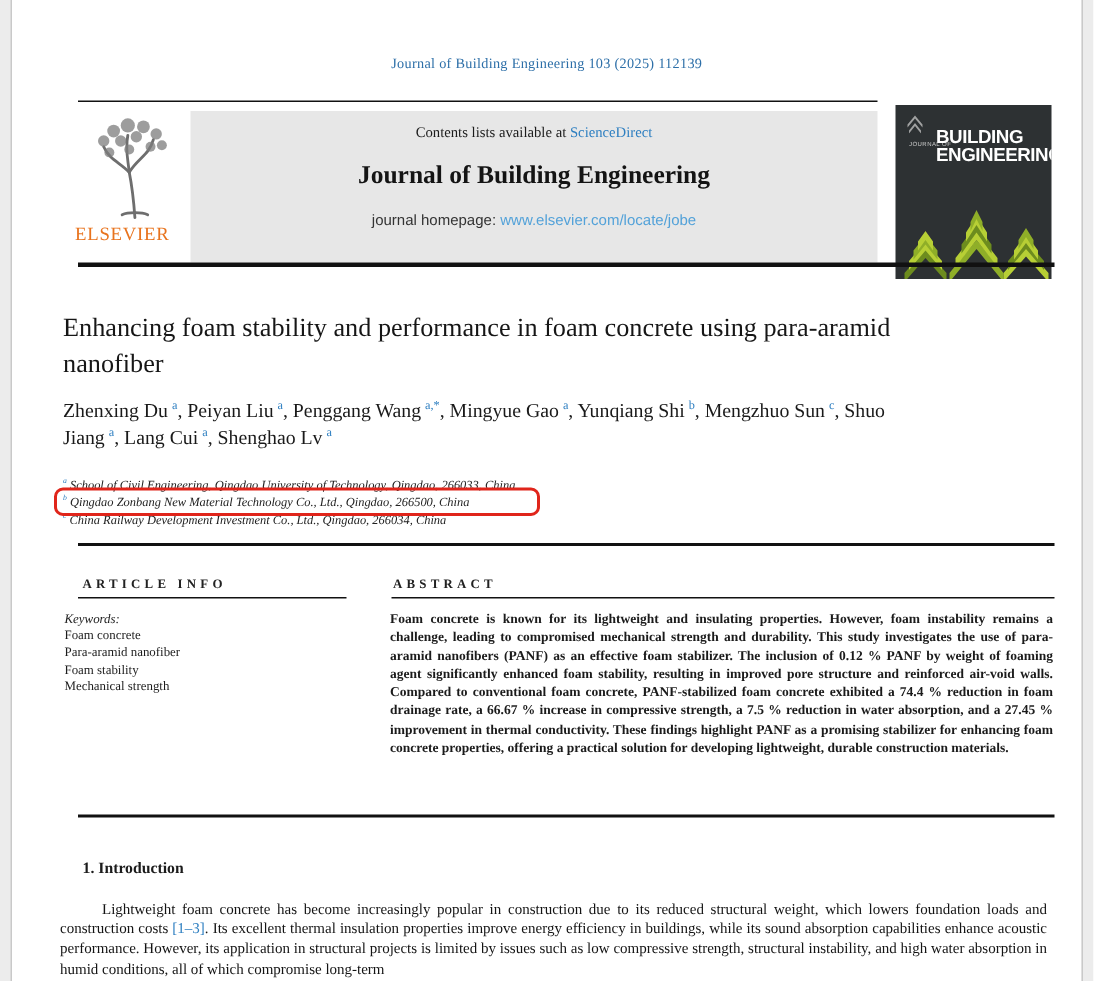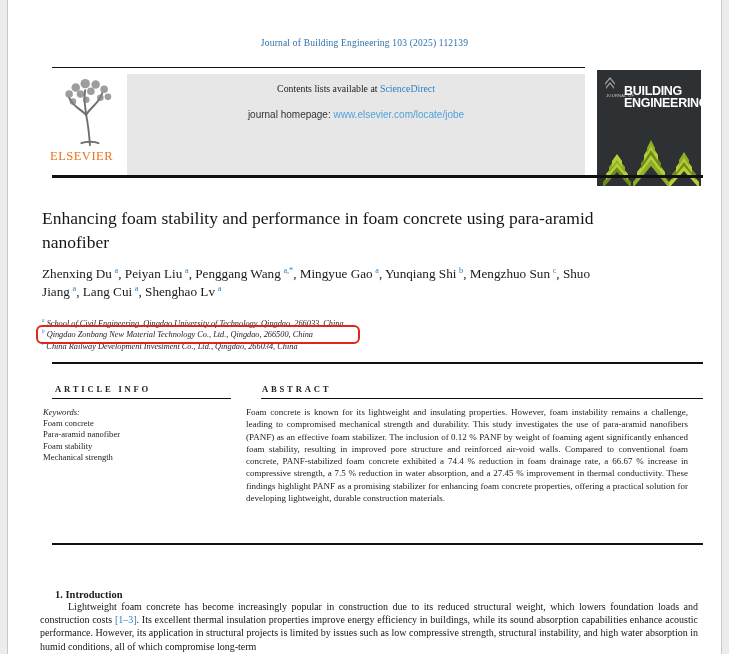--- a/index.html
+++ b/index.html
@@ -67,24 +67,24 @@
   .affil{position:relative;white-space:nowrap;}
   .red-box{position:absolute;left:-6px;top:-4px;width:320px;height:15px;
     border:2.6px solid var(--highlight-red);border-radius:6px;z-index:2;pointer-events:none;}
 
   .col-heading{position:absolute;font-size:8.6px;font-weight:bold;letter-spacing:2.8px;color:#222;}
   .ai-heading{left:55px;top:384px;}
   .ab-heading{left:262px;top:384px;}
 
   .keywords{position:absolute;left:43px;top:407px;width:185px;font-size:8.6px;line-height:11.2px;}
   .keywords-label{font-style:italic;}
-  .abstract-text{position:absolute;left:246px;top:406px;width:442px;
-    font-size:9px;line-height:12.3px;text-align:justify;color:#1b1b1b;}
-
-  .intro-heading{position:absolute;left:55px;top:589px;font-size:10.5px;font-weight:bold;}
+  .abstract-text{position:absolute;left:260px;top:406px;width:442px;
+    font-size:9px;line-height:12.3px;text-align:justify;color:#1b1b1b;font-weight:bold;}
+
+  .intro-heading{position:absolute;left:55px;top:574px;font-size:10.5px;font-weight:bold;}
   .intro-para{position:absolute;left:40px;top:600px;width:658px;
     font-size:10px;line-height:13.2px;text-align:justify;text-indent:28px;color:#141414;}
 </style>
 </head>
 <body>
 
 <div class="edge-strip left"></div>
 <div class="edge-strip right"></div>
 
 <div class="journal-ref">Journal of Building Engineering 103 (2025) 112139</div>
@@ -114,20 +114,21 @@
       <circle cx="27" cy="24" r="3.5"></circle>
     </g>
   </svg>
   <div class="elsevier-wordmark">ELSEVIER</div>
 </div>
 
 <div class="banner">
   <div class="contents-line">
     <span>Contents lists available at </span><span class="link">ScienceDirect</span>
   </div>
+  <div class="banner-journal-title">Journal of Building Engineering</div>
   <div class="homepage-line">
     <span>journal homepage: </span><span class="link lighter">www.elsevier.com/locate/jobe</span>
   </div>
 </div>
 
 <div class="cover">
   <svg class="cover-mini" width="12" height="14" viewBox="0 0 12 14">
     <g fill="#bdbdbd">
       <polygon points="1,8 6,2 11,8 11,10 6,4 1,10"></polygon>
       <polygon points="2,12 6,7 10,12 10,14 6,9 2,14"></polygon>

